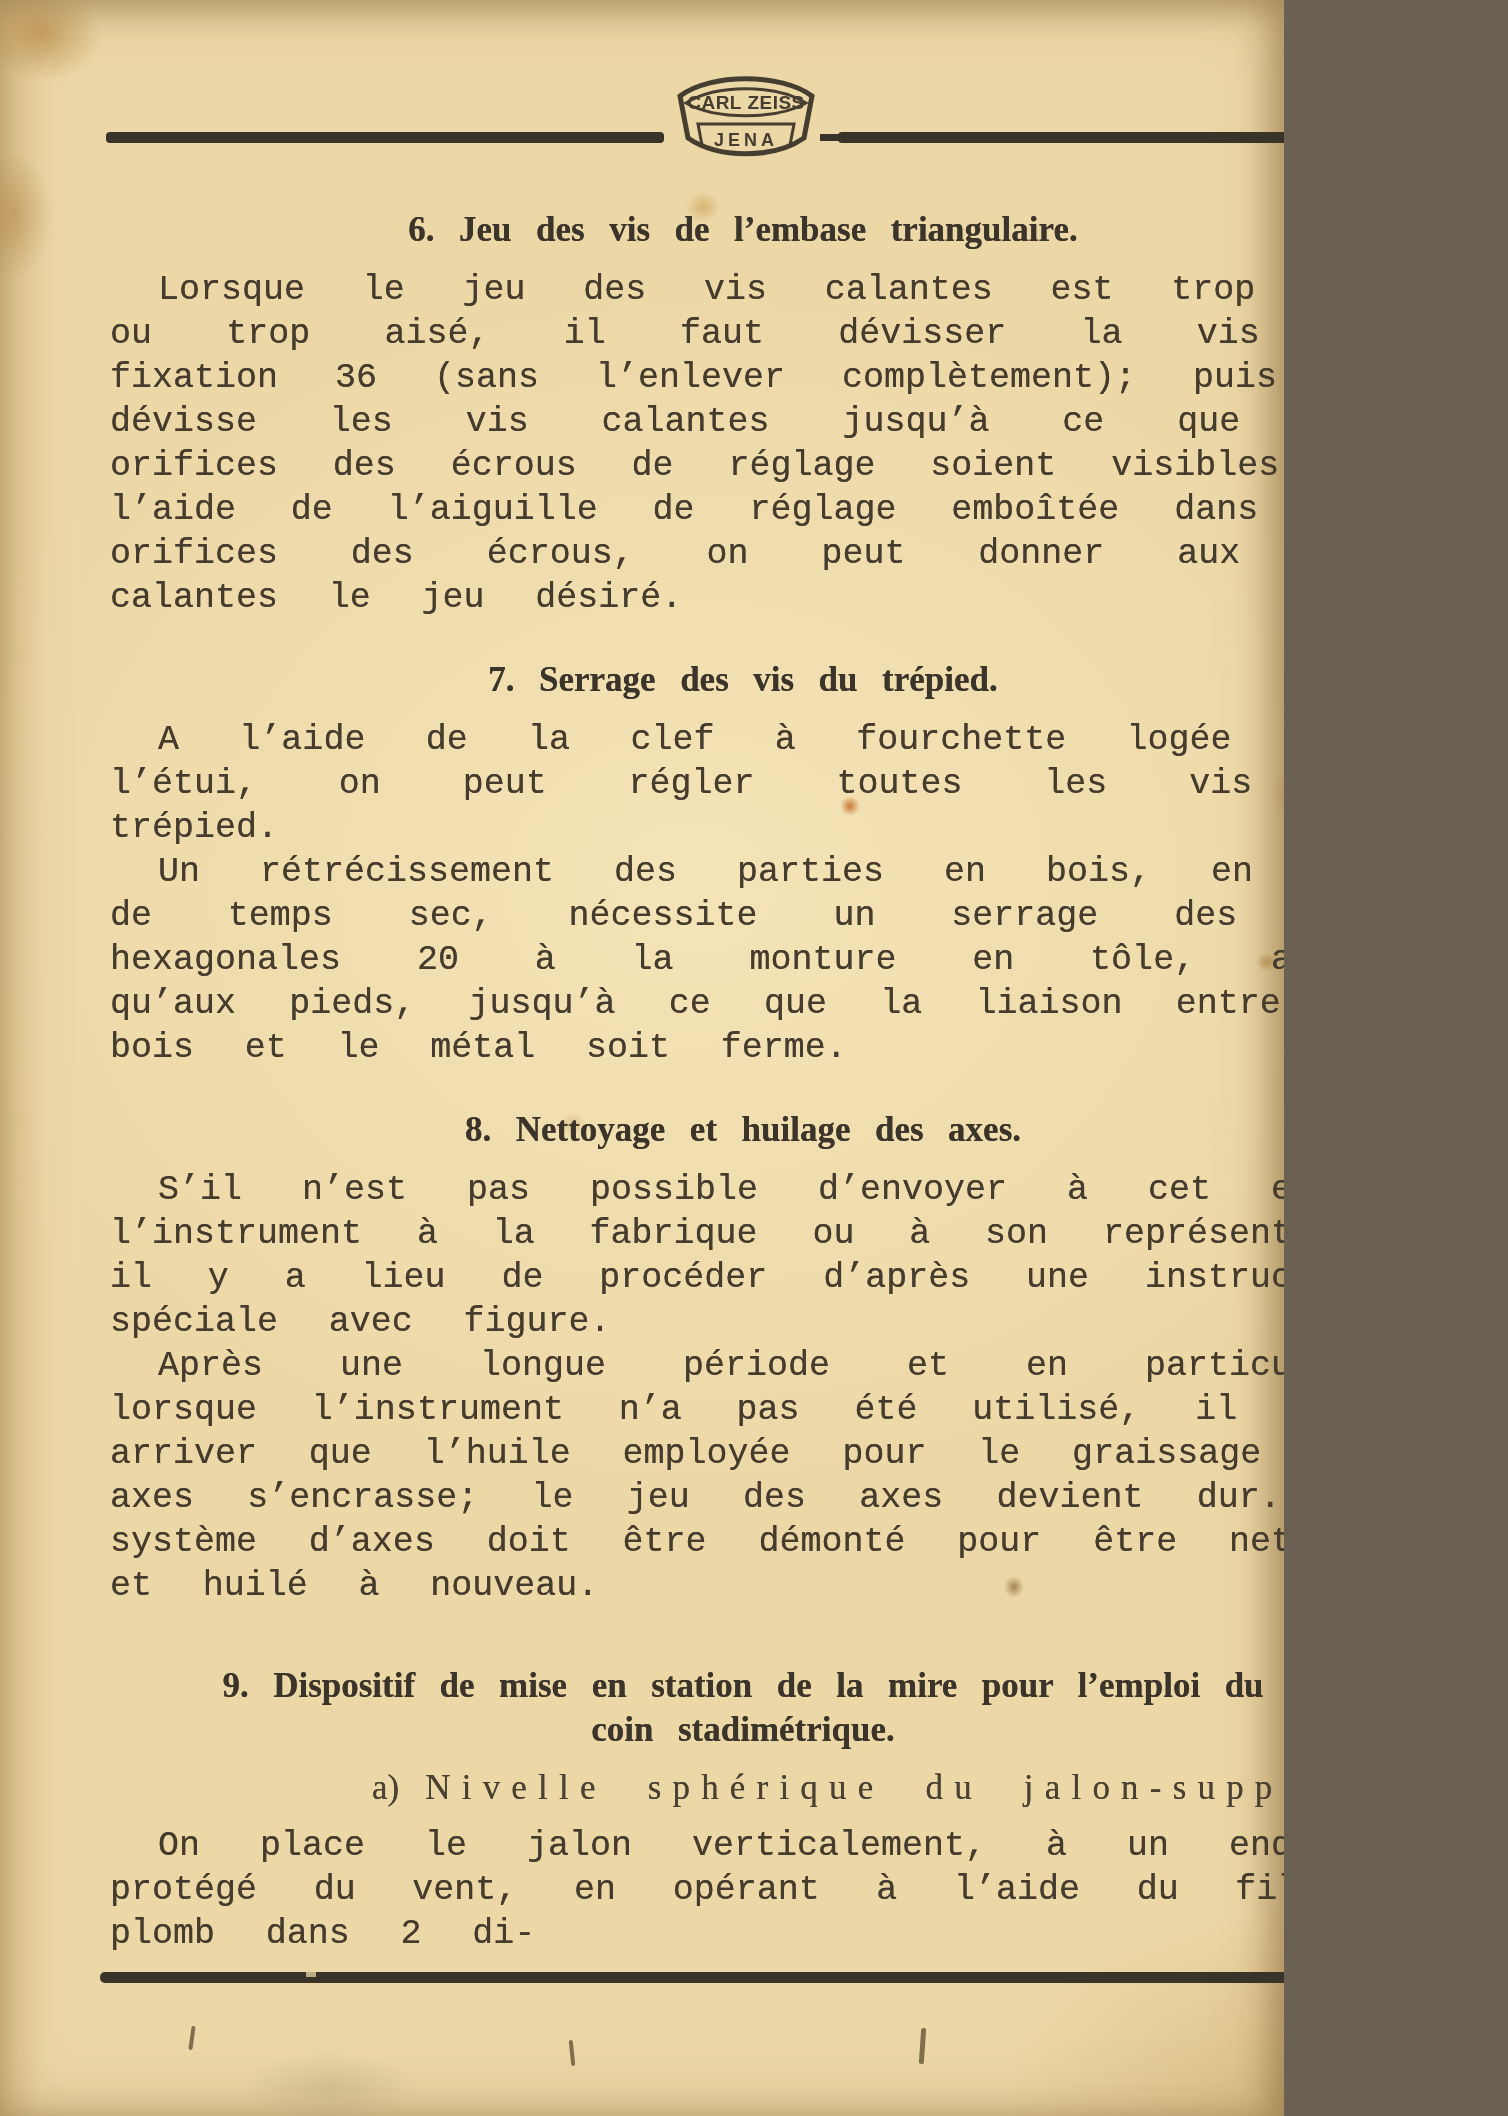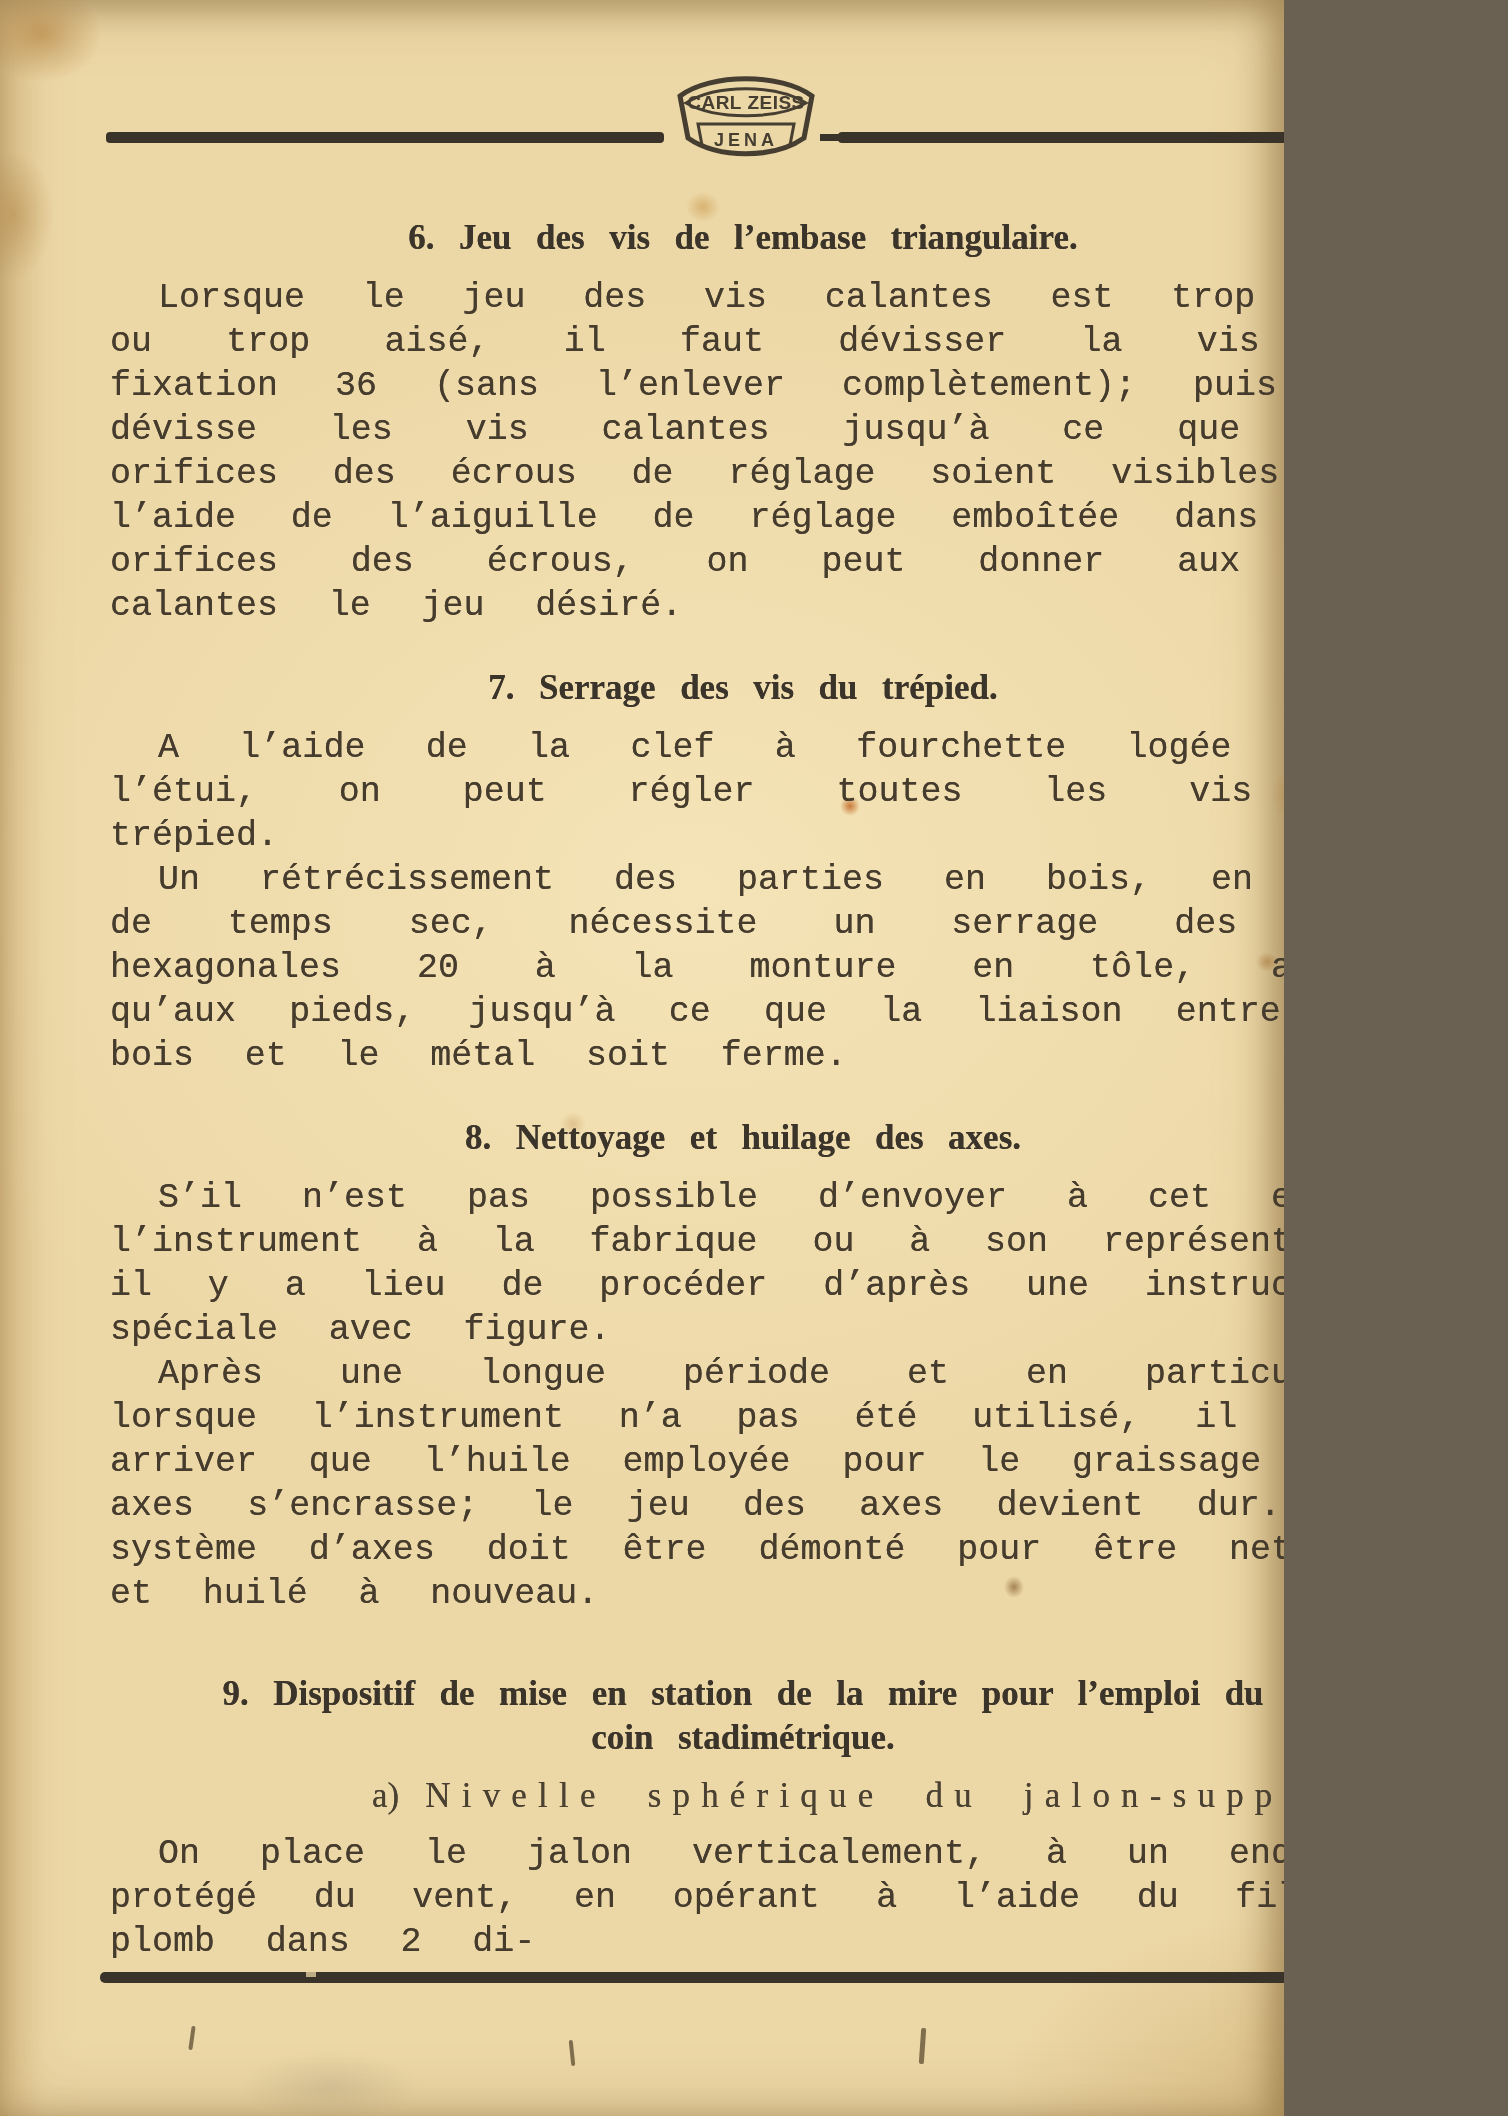--- a/index.html
+++ b/index.html
@@ -39,21 +39,21 @@
     text-align:justify;
     word-spacing:0.85em;
     text-shadow:0 0 0.6px rgba(70,60,46,.85);
   }
   .content p { margin:0; text-indent:48px;font-family:Liberation Mono, monospace; }
   .hd {
     font-size:35px; font-weight:bold; text-align:center;
     color:#3b342a; word-spacing:0.45em;
     margin:38px 0 16px;
   }
-  .hd-first { margin-top:16px; }
+  .hd-first { margin-top:8px; }
   .hd-9 { max-width:1120px; margin:56px auto 14px; }
   .subhead {
     margin:12px 0 14px; text-indent:48px; text-align:right;
     word-spacing:0.6em; color:#4a4132;
   }
   .subhead .prefix { margin-right:26px; }
   .subhead .spaced { letter-spacing:0.32em; }
 
   
   .stain { position:absolute; border-radius:50%; pointer-events:none; }

